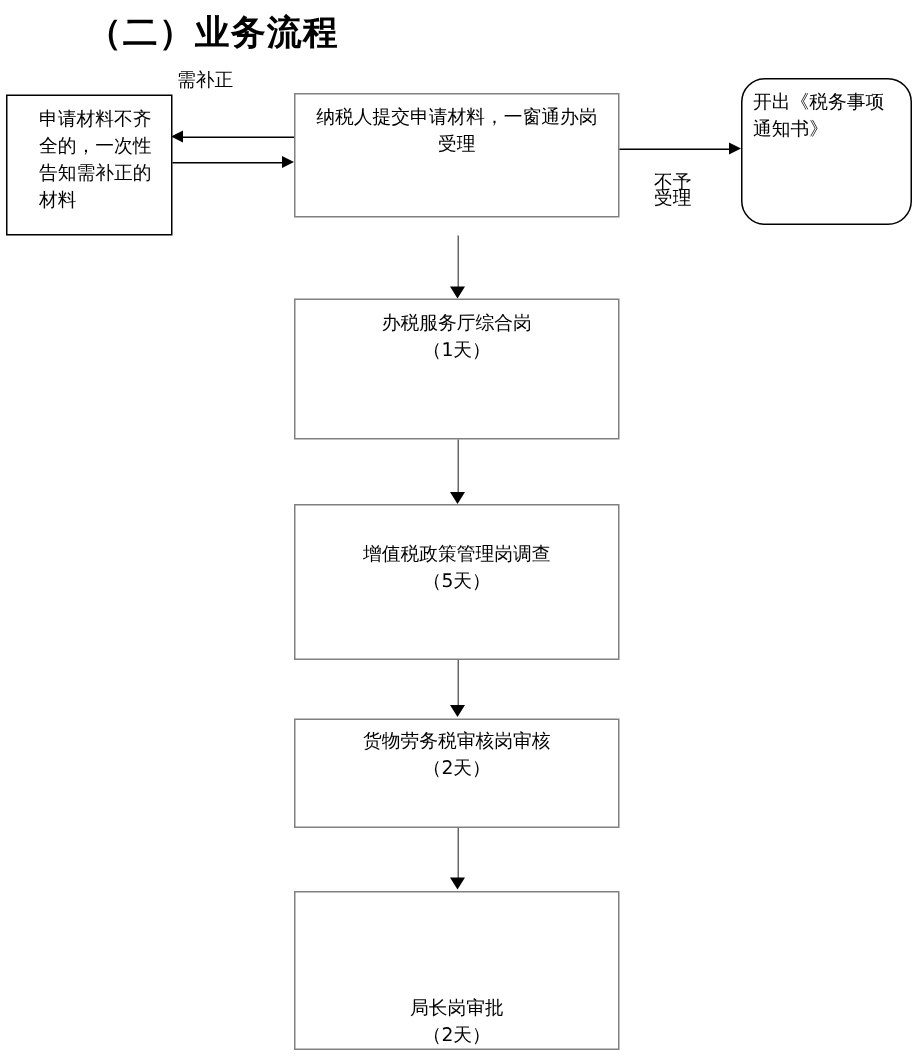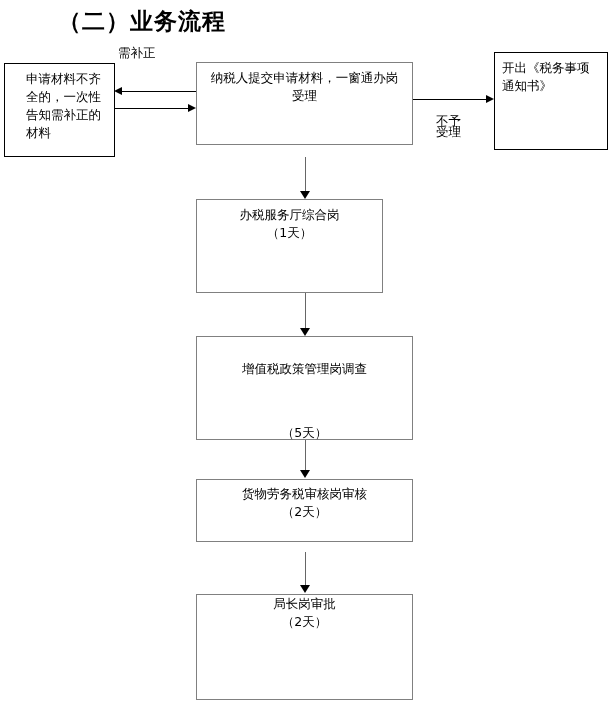--- a/index.html
+++ b/index.html
@@ -44,21 +44,21 @@
   .box-gray  { border: 1.3px solid #808080; }
 
   .box-text {
     display: block;
     text-align: center;
     white-space: pre-line;
   }
 
   
   .txt-top { justify-content: flex-start; padding-top: 6px; }
-  .txt-mid { justify-content: flex-start; }
+  .txt-mid { justify-content: flex-end; }
 
   .fs13 { font-size: 12.5px; }
 
   .line-left { text-align: left; }
 
   
   .hline {
     position: absolute;
     height: 0;
     border-top: 1.3px solid #000000;
@@ -105,56 +105,56 @@
   <div class="title">（二）业务流程</div>
 
   <div class="box box-black txt-top fs13" style="left:4px; top:63px; width:111px; height:94px; padding-left:21px; padding-right:4px;">
     <span class="box-text line-left">申请材料不齐全的，一次性告知需补正的材料</span>
   </div>
 
   <div class="box box-gray txt-top fs13" style="left:196px; top:62px; width:217px; height:83px; padding-left:10px; padding-right:10px;">
     <span class="box-text">纳税人提交申请材料，一窗通办岗受理</span>
   </div>
 
-  <div class="box box-black txt-top fs13" style="left:494px; top:52px; width:114px; height:98px; padding-left:7px; padding-right:6px;">
+  <div class="box box-black txt-top fs13" style="left:494px; top:52px; width:114px; height:98px; padding-left:7px; padding-right:6px;border-radius:16px;">
     <span class="box-text line-left">开出《税务事项通知书》</span>
   </div>
 
   <div class="edge-label" style="left:118px; top:45px;">需补正</div>
   <div class="hline" style="left:122px; top:91px; width:74px;"></div>
   <div class="arrow-left" style="left:114px; top:87px;"></div>
 
   <div class="hline" style="left:115px; top:108px; width:73px;"></div>
   <div class="arrow-right" style="left:188px; top:104px;"></div>
 
   <div class="edge-label" style="left:436px; top:85px;margin-top:28px;">不予</div>
   <div class="hline" style="left:413px; top:99px; width:73px;"></div>
   <div class="arrow-right" style="left:486px; top:95px;"></div>
   <div class="edge-label" style="left:436px; top:108px;margin-top:16px;">受理</div>
 
   <div class="vline" style="left:305px; top:157px; height:36px;"></div>
   <div class="arrow-down" style="left:300px; top:191px;"></div>
 
-  <div class="box box-gray txt-top fs13" style="left:196px; top:199px; width:187px; height:94px; padding-left:8px; padding-right:8px;">
+  <div class="box box-gray txt-top fs13" style="left:196px; top:199px; width:217px; height:94px; padding-left:8px; padding-right:8px;">
     <span class="box-text">办税服务厅综合岗</span>
     <span class="box-text">（1天）</span>
   </div>
 
   <div class="vline" style="left:305px; top:293px; height:36px;"></div>
   <div class="arrow-down" style="left:300px; top:328px;"></div>
 
-  <div class="box box-gray txt-top fs13" style="left:196px; top:336px; width:217px; height:104px; padding-top:23px; padding-left:8px; padding-right:8px;gap:46px;">
+  <div class="box box-gray txt-top fs13" style="left:196px; top:336px; width:217px; height:104px; padding-top:23px; padding-left:8px; padding-right:8px;">
     <span class="box-text">增值税政策管理岗调查</span>
     <span class="box-text">（5天）</span>
   </div>
 
   <div class="vline" style="left:305px; top:440px; height:31px;"></div>
   <div class="arrow-down" style="left:300px; top:470px;"></div>
 
-  <div class="box box-gray txt-top fs13" style="left:196px; top:479px; width:217px; height:63px; padding-top:5px; padding-left:8px; padding-right:8px;">
+  <div class="box box-gray txt-top fs13" style="left:196px; top:479px; width:217px; height:73px; padding-top:5px; padding-left:8px; padding-right:8px;">
     <span class="box-text">货物劳务税审核岗审核</span>
     <span class="box-text">（2天）</span>
   </div>
 
   <div class="vline" style="left:305px; top:552px; height:34px;"></div>
   <div class="arrow-down" style="left:300px; top:585px;"></div>
 
   <div class="box box-gray txt-mid fs13" style="left:196px; top:594px; width:217px; height:106px; padding-left:8px; padding-right:8px;">
     <span class="box-text">局长岗审批</span>
     <span class="box-text">（2天）</span>

